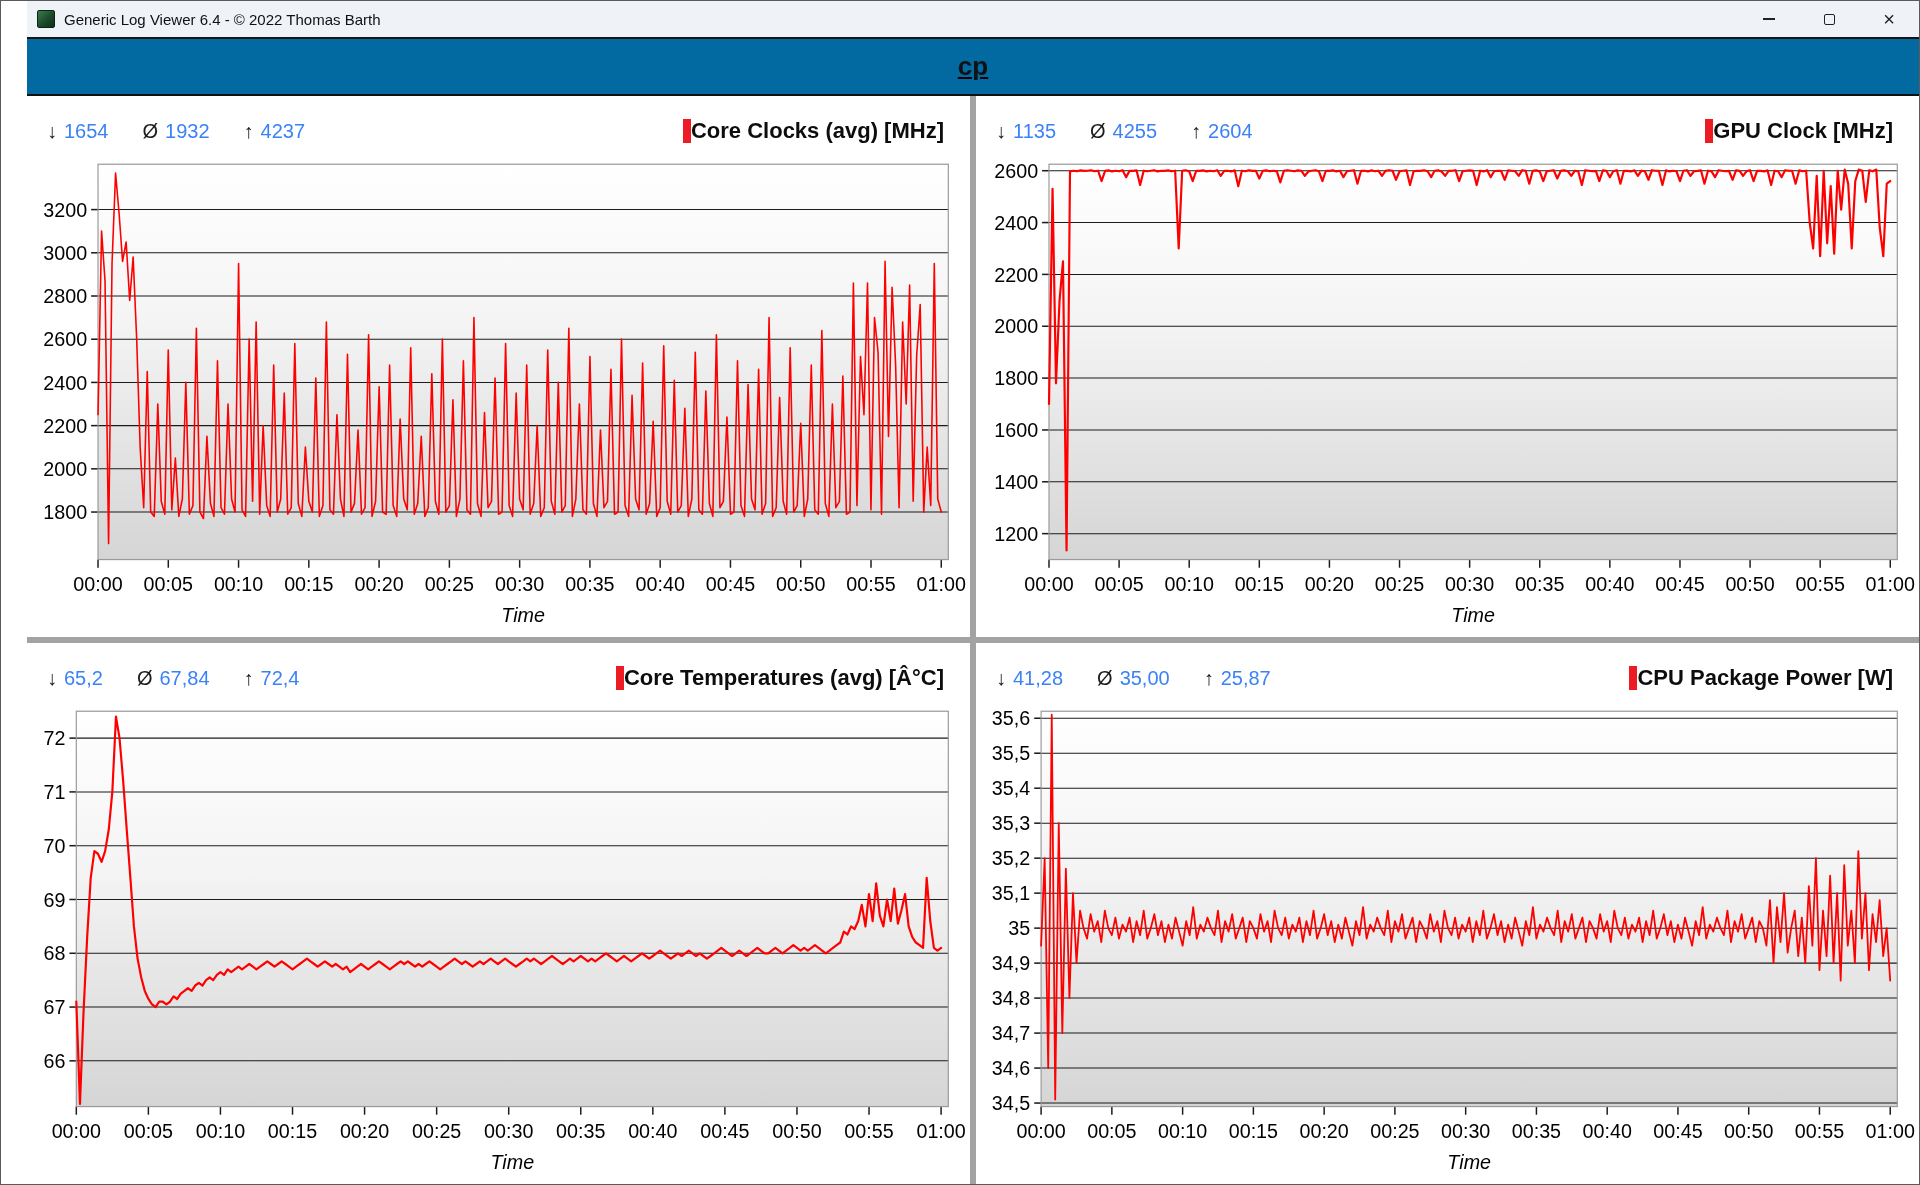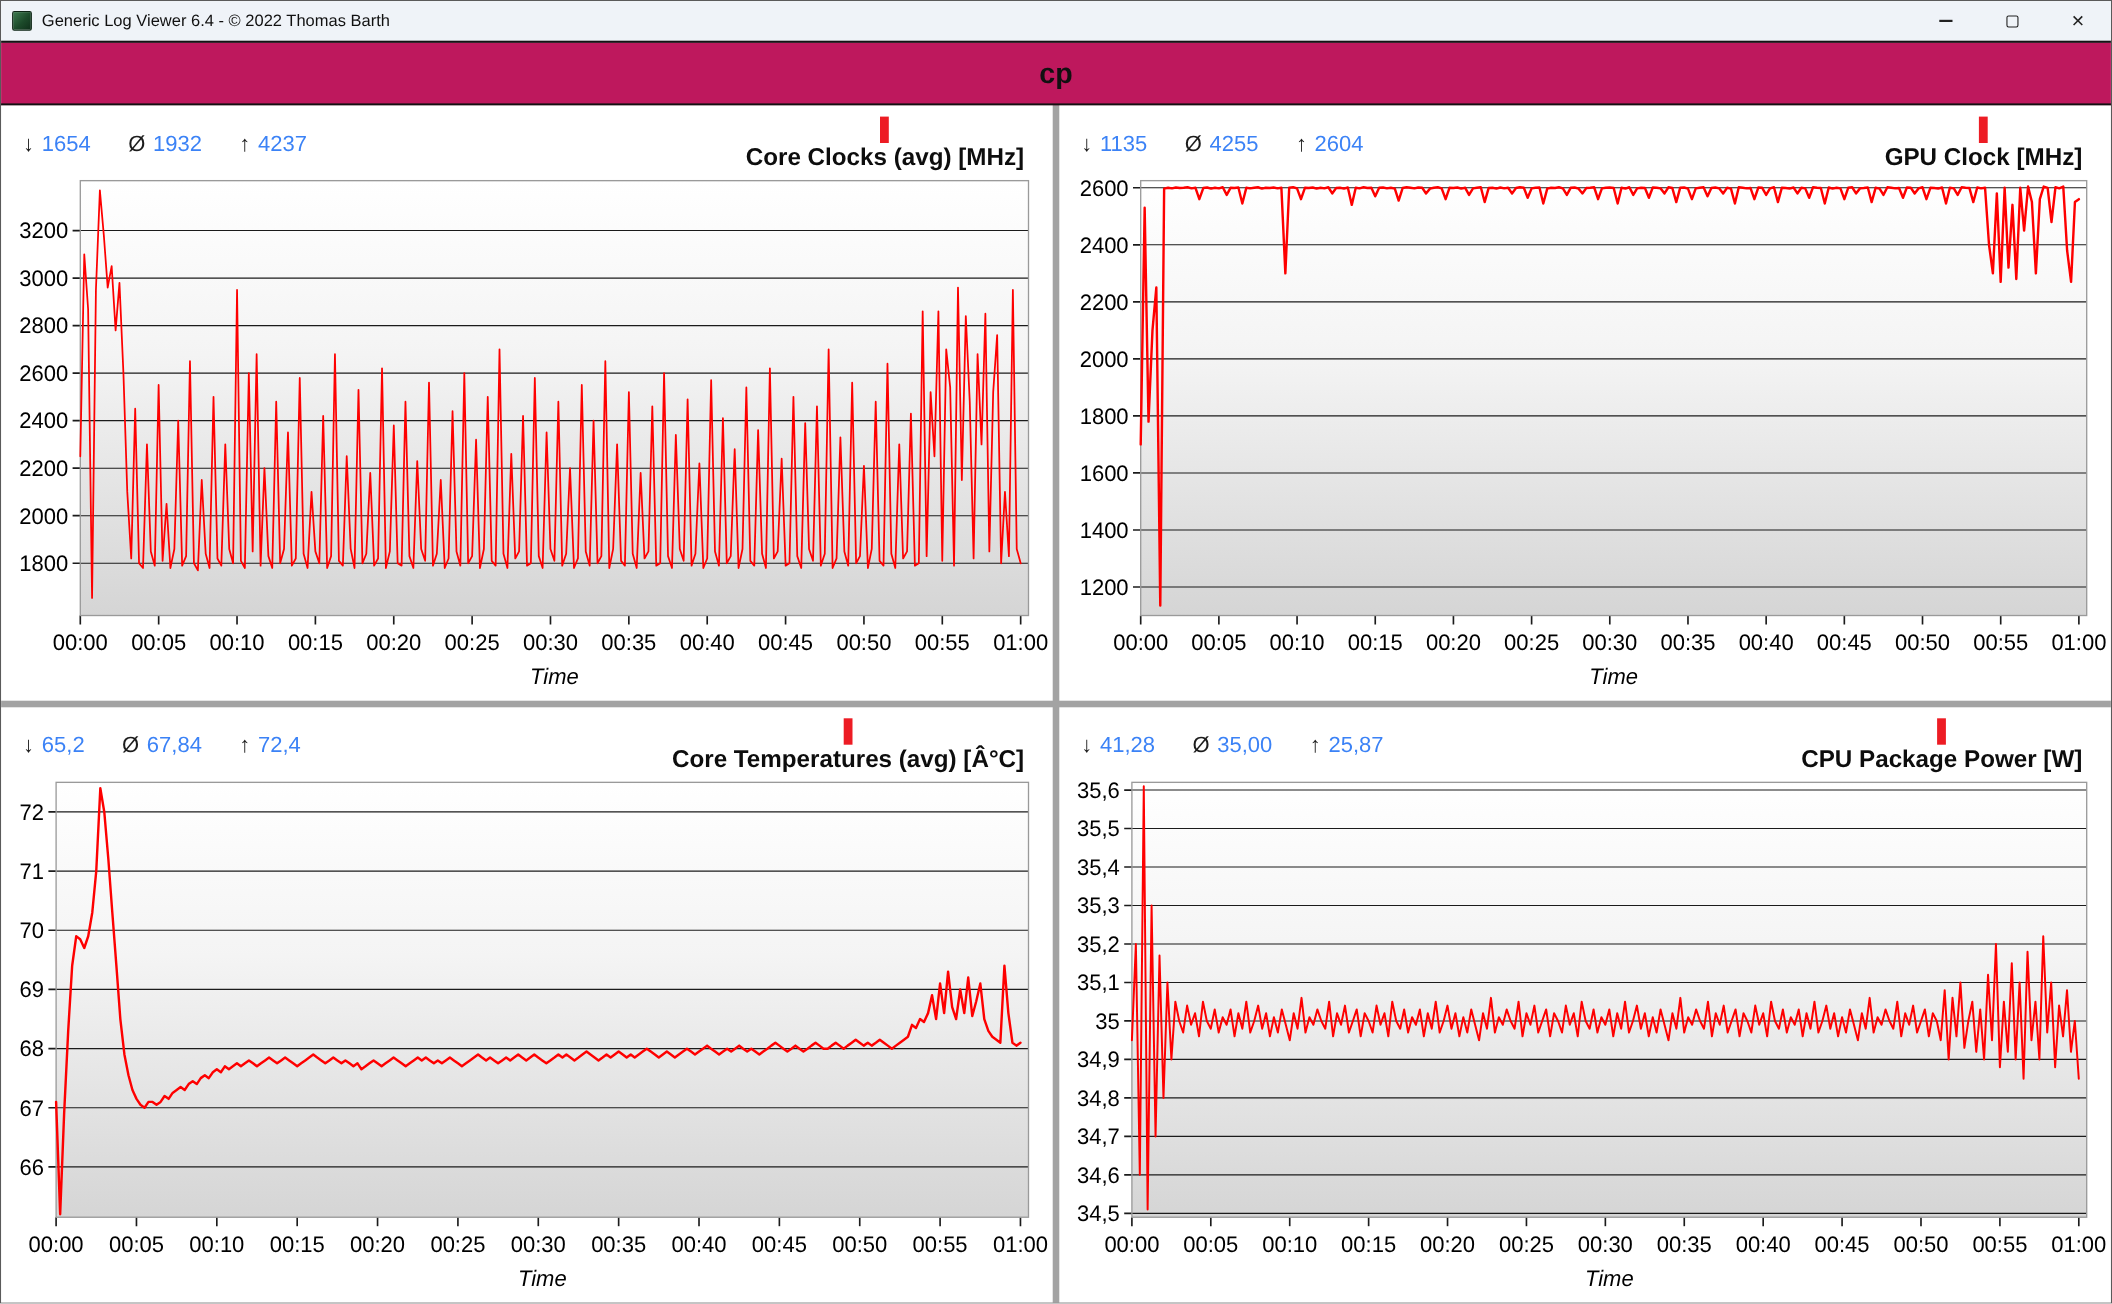--- a/index.html
+++ b/index.html
@@ -1,49 +1,49 @@
 <!DOCTYPE html>
 <html><head>
 <meta charset="utf-8">
 <style>
   * { box-sizing: border-box; margin: 0; padding: 0; }
   html,body { width:1920px; height:1185px; overflow:hidden; background:#fff;
     font-family:"Liberation Sans", sans-serif; }
   .window { width:1920px; height:1185px; display:flex; flex-direction:column;
-    border:1px solid #5a5a5a; }
+    border:1px solid #5a5a5a;padding-left:26px; }
 
   
   .titlebar { height:38px; background:#eff3f8; display:flex; align-items:center;
     border-bottom:2px solid #141414; flex:0 0 auto; }
   .app-icon { width:18px; height:18px; margin:0 9px 0 10px;
     background:linear-gradient(135deg,#3c7a4e 0%,#1c4a2a 55%,#0f2f1a 100%);
     border:1px solid #0c2413; border-radius:2px; }
   .tb-title { font-size:15px; color:#111; }
   .tb-spacer { flex:1; }
   .tb-btn { width:60px; height:36px; display:flex; align-items:center; justify-content:center; }
   .glyph-min { width:12px; height:2px; background:#222; }
   .glyph-max { width:11px; height:11px; border:1.5px solid #222; border-radius:2px; }
   .glyph-close { font-size:20px; color:#222; line-height:1; }
 
   
-  .app-header { height:57px; background:#be185d; display:flex; align-items:center;
-    justify-content:center; border-bottom:2px solid #111; flex:0 0 auto; }
+  .app-header { height:57px; background:#0369a1; display:flex; align-items:center;
+    justify-content:center; border-bottom:2px solid #111; flex:0 0 auto;text-decoration:underline; }
   .app-header .title { font-size:26px; font-weight:700; color:#111; }
 
   
   .grid { flex:1; display:grid; grid-template-columns:1fr 1fr; grid-template-rows:1fr 1fr;
     gap:6px; background:#a3a3a3; }
   .quad { background:#fff; display:flex; flex-direction:column; padding-top:14px; }
   .chart-head { display:flex; align-items:center; justify-content:space-between;
     padding:0 26px 0 20px; height:42px; flex:0 0 auto; }
   .stats { display:flex; align-items:center; gap:34px; }
   .stat { display:flex; align-items:center; gap:7px; font-size:20px; }
   .stat .sym { color:#1c1c1c; }
   .stat .val { color:#3b82f6; }
-  .legend { display:flex; align-items:center; gap:0;flex-direction:column; }
+  .legend { display:flex; align-items:center; gap:0; }
   .legend-bar { width:8px; height:24px; background:#ed1c24; }
   .legend-title { font-size:22px; font-weight:700; color:#0d0d0d; }
   .plot-wrap { flex:1; min-height:0; }
   .plot-wrap svg { width:100%; height:100%; display:block; }
 </style>
 </head>
 <body>
 
 <div class="window">
 

